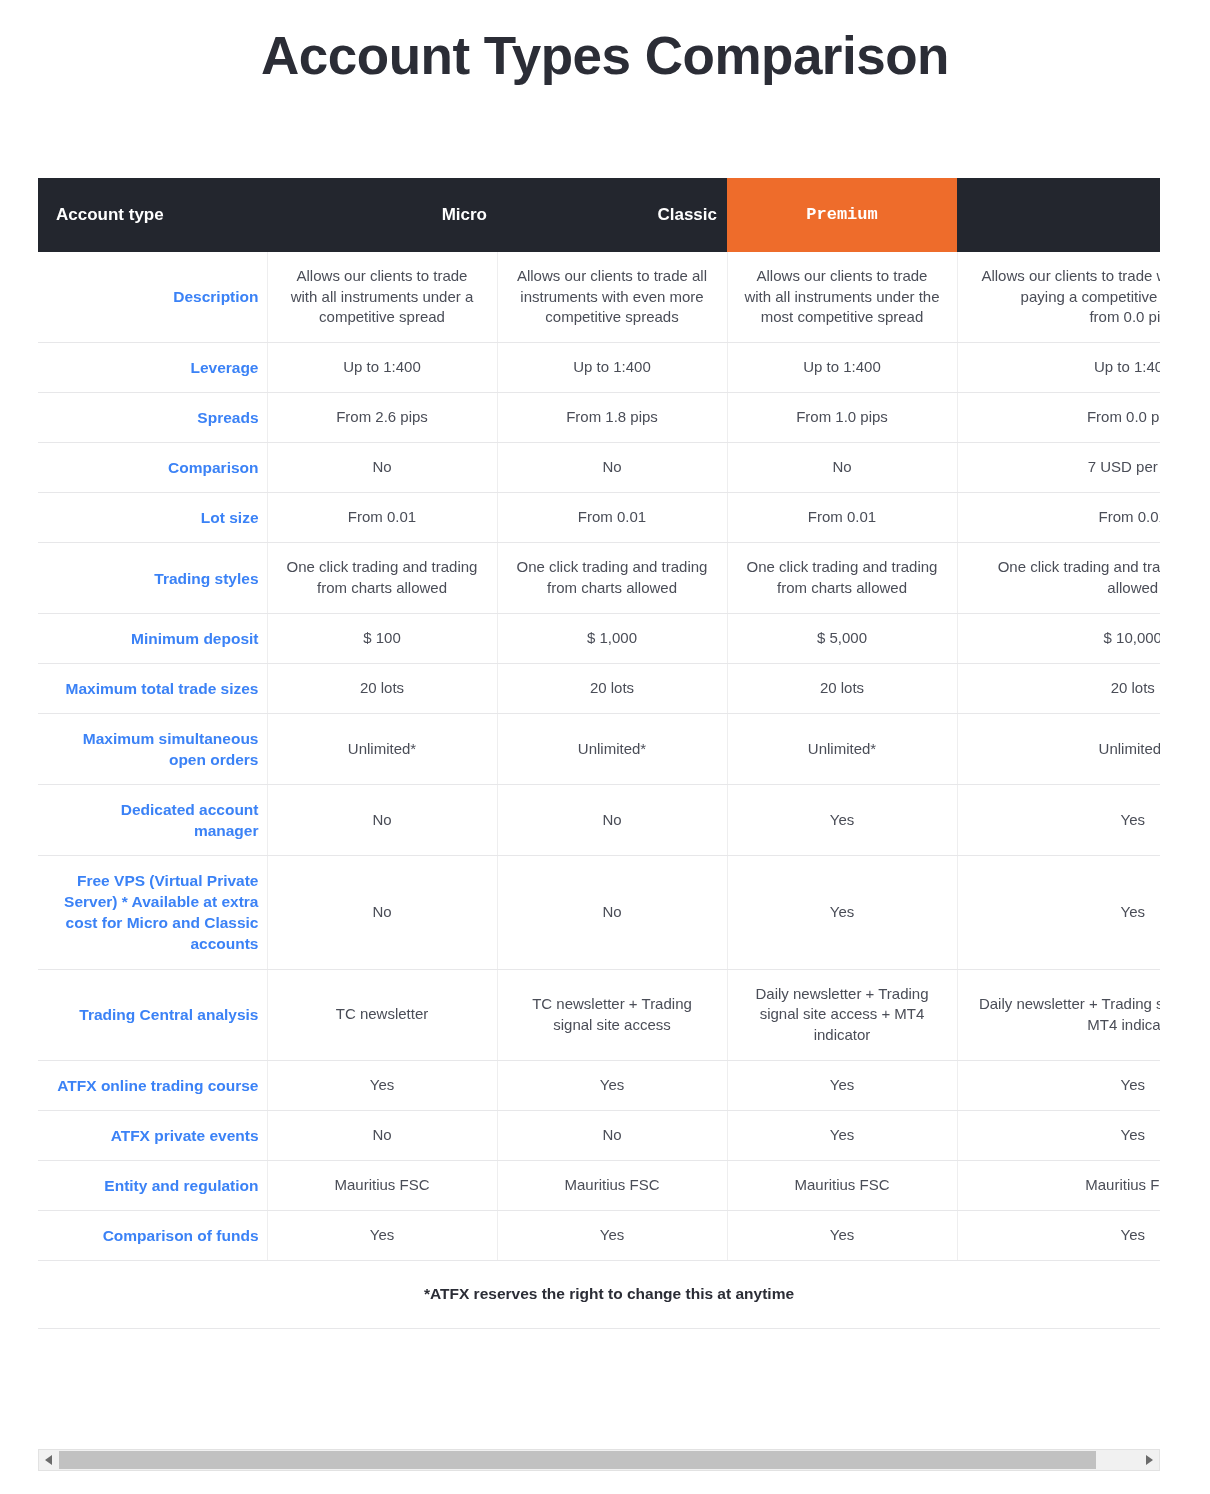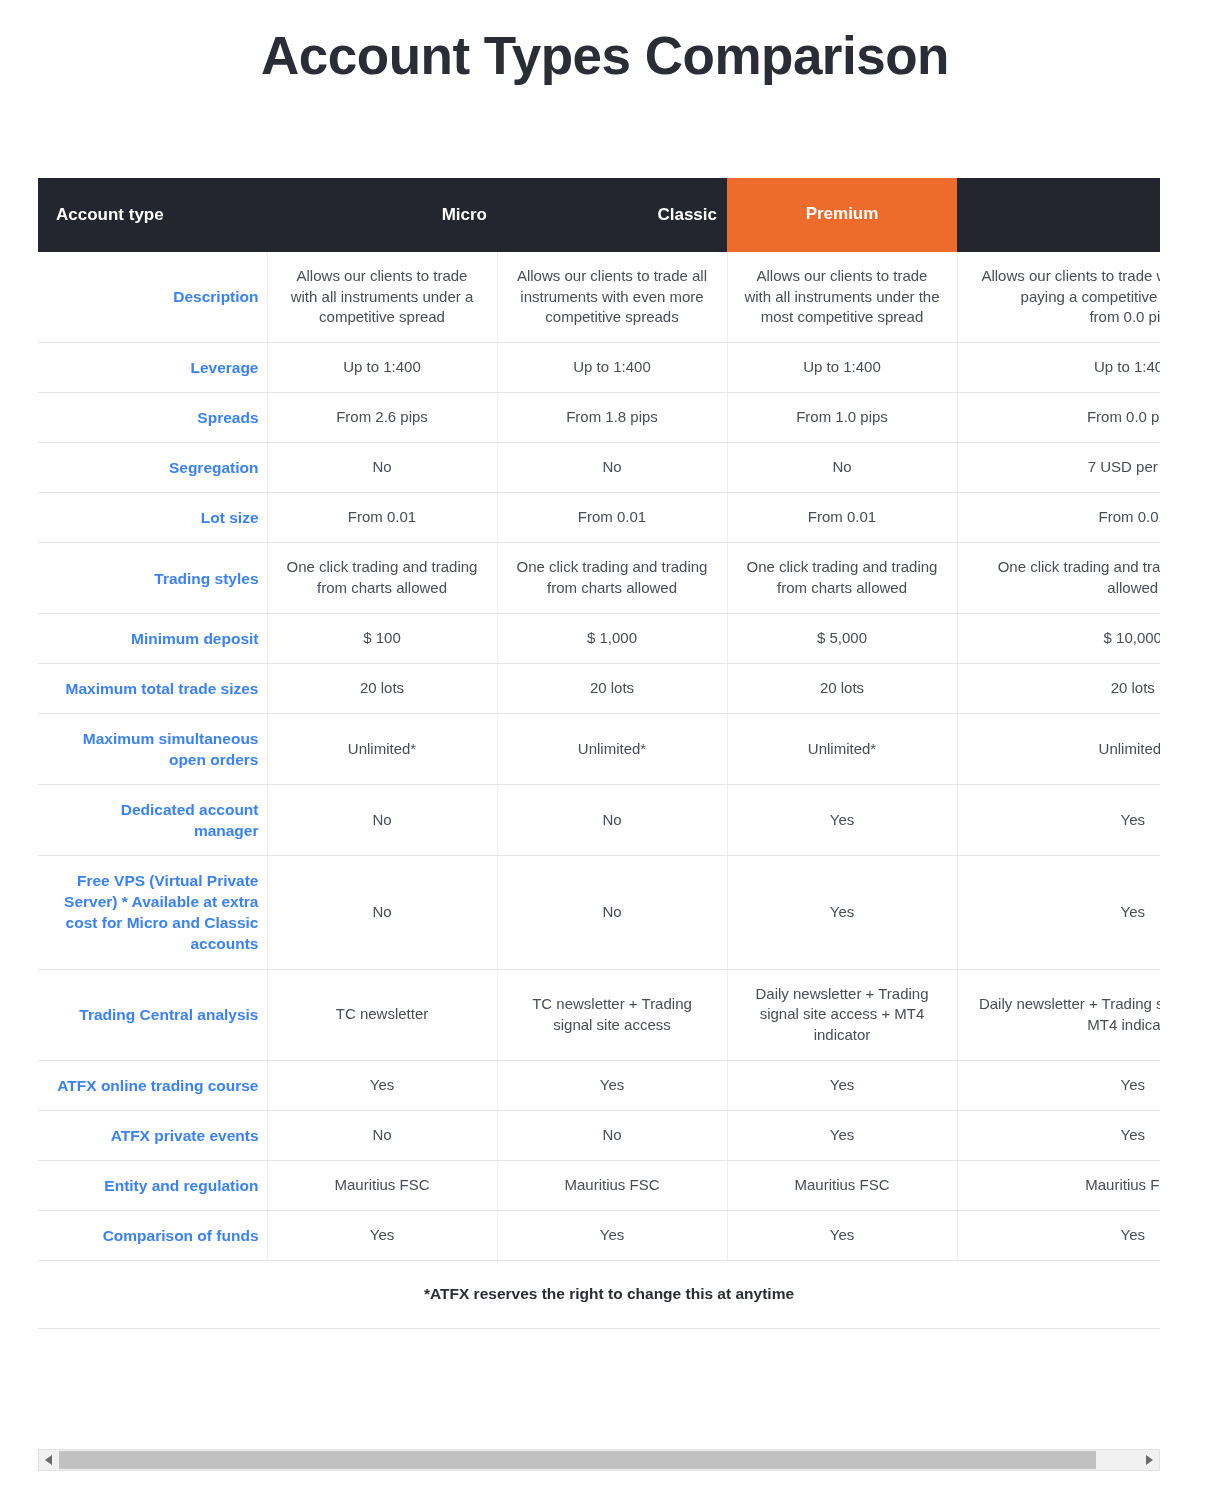--- a/index.html
+++ b/index.html
@@ -77,20 +77,21 @@
 
   thead th.label-head {
     text-align: left;
     padding-left: 18px;
     font-size: 17px;
   }
 
   thead th.highlight {
     background: transparent;
     color: #ffffff;
+    font-family: Liberation Mono, monospace;
   }
 
   
   .hl-tab {
     position: absolute;
     left: 0;
     right: 0;
     top: -28px;
     bottom: 0;
     background: #ee6c2b;
@@ -230,21 +231,21 @@
               <td>Up to 1:400</td>
             </tr>
             <tr>
               <td class="rowlabel">Spreads</td>
               <td>From 2.6 pips</td>
               <td>From 1.8 pips</td>
               <td>From 1.0 pips</td>
               <td>From 0.0 pips</td>
             </tr>
             <tr>
-              <td class="rowlabel">Segregation</td>
+              <td class="rowlabel">Comparison</td>
               <td>No</td>
               <td>No</td>
               <td>No</td>
               <td>7 USD per lot</td>
             </tr>
             <tr>
               <td class="rowlabel">Lot size</td>
               <td>From 0.01</td>
               <td>From 0.01</td>
               <td>From 0.01</td>

